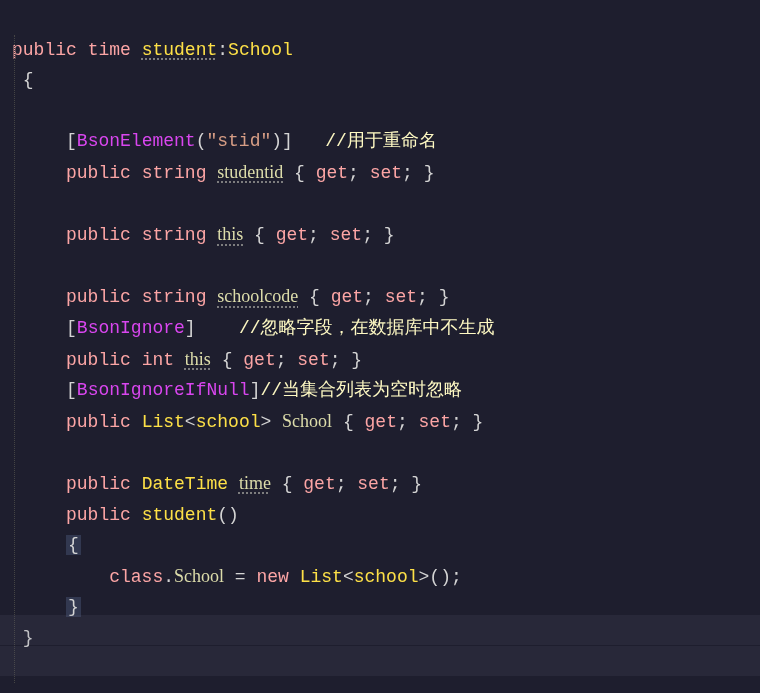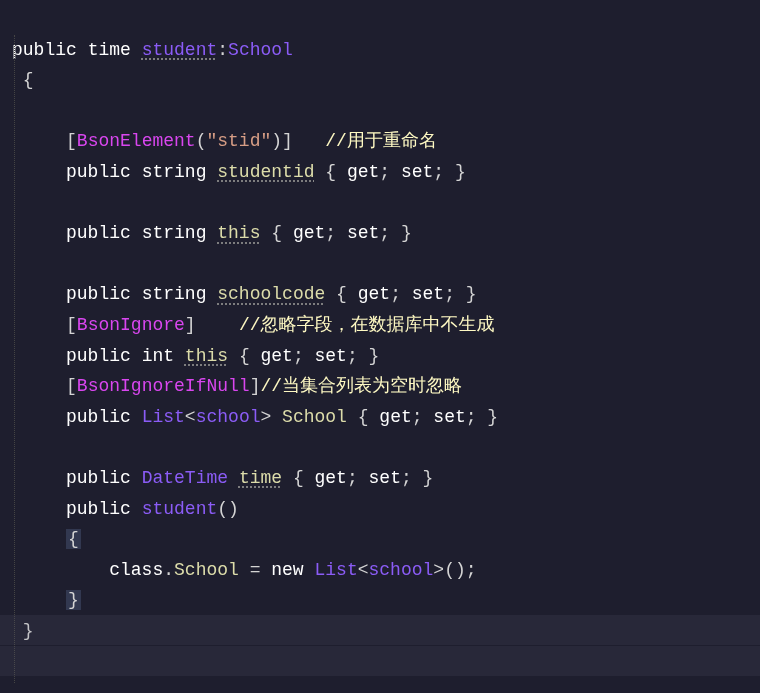--- a/index.html
+++ b/index.html
@@ -16,23 +16,23 @@
       padding: 4px 0;
       width: 760px;
       height: 693px;
       overflow: hidden;
       position: relative;
     }
     .code-editor {
       white-space: pre;
       padding-left: 12px;
     }
-    .keyword { color: #ffffff; }
-    .identifier { color: #dcdcaa; }
-    .classname { color: #8b5cf6; }
+    .keyword { color: #fca5a5; }
+    .identifier { color: #dcdcaa; font-family: Liberation Serif, serif; }
+    .classname { color: #fde047; }
     .attribute { color: #d946ef; }
     .string { color: #d69d85; }
     .comment { color: #fef9c3; }
     .punct { color: #d4d4d4; }
     .brace { color: #d4d4d4; }
     .underline {
       text-decoration: underline;
       text-decoration-style: dotted;
       text-decoration-color: #888;
       text-underline-offset: 4px;

